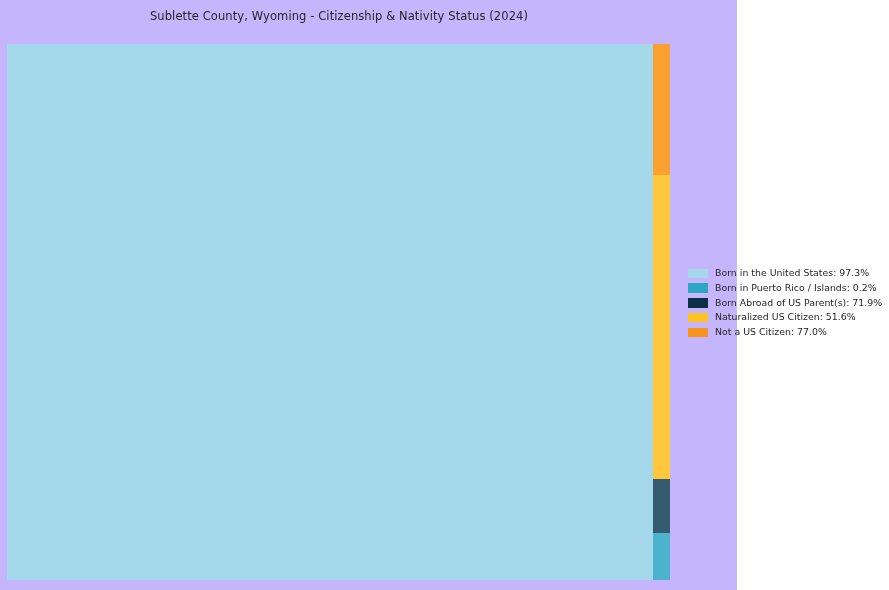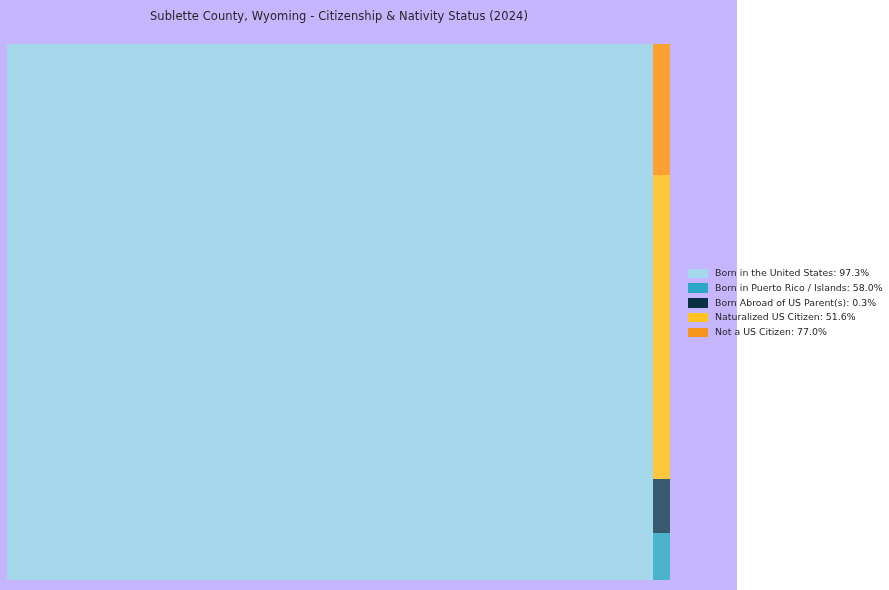--- a/index.html
+++ b/index.html
@@ -118,25 +118,25 @@
     </div>
   </div>
 
   <div id="legend">
     <div class="legend-row">
       <span class="legend-swatch" style="background: rgb(166, 216, 236);"></span>
       <span class="legend-label">Born in the United States: 97.3%</span>
     </div>
     <div class="legend-row">
       <span class="legend-swatch" style="background: rgb(45, 165, 196);"></span>
-      <span class="legend-label">Born in Puerto Rico / Islands: 58.0%</span>
+      <span class="legend-label">Born in Puerto Rico / Islands: 0.2%</span>
     </div>
     <div class="legend-row">
       <span class="legend-swatch" style="background: rgb(11, 47, 68);"></span>
-      <span class="legend-label">Born Abroad of US Parent(s): 0.3%</span>
+      <span class="legend-label">Born Abroad of US Parent(s): 71.9%</span>
     </div>
     <div class="legend-row">
       <span class="legend-swatch" style="background: rgb(255, 194, 32);"></span>
       <span class="legend-label">Naturalized US Citizen: 51.6%</span>
     </div>
     <div class="legend-row">
       <span class="legend-swatch" style="background: rgb(247, 148, 30);"></span>
       <span class="legend-label">Not a US Citizen: 77.0%</span>
     </div>
   </div>

